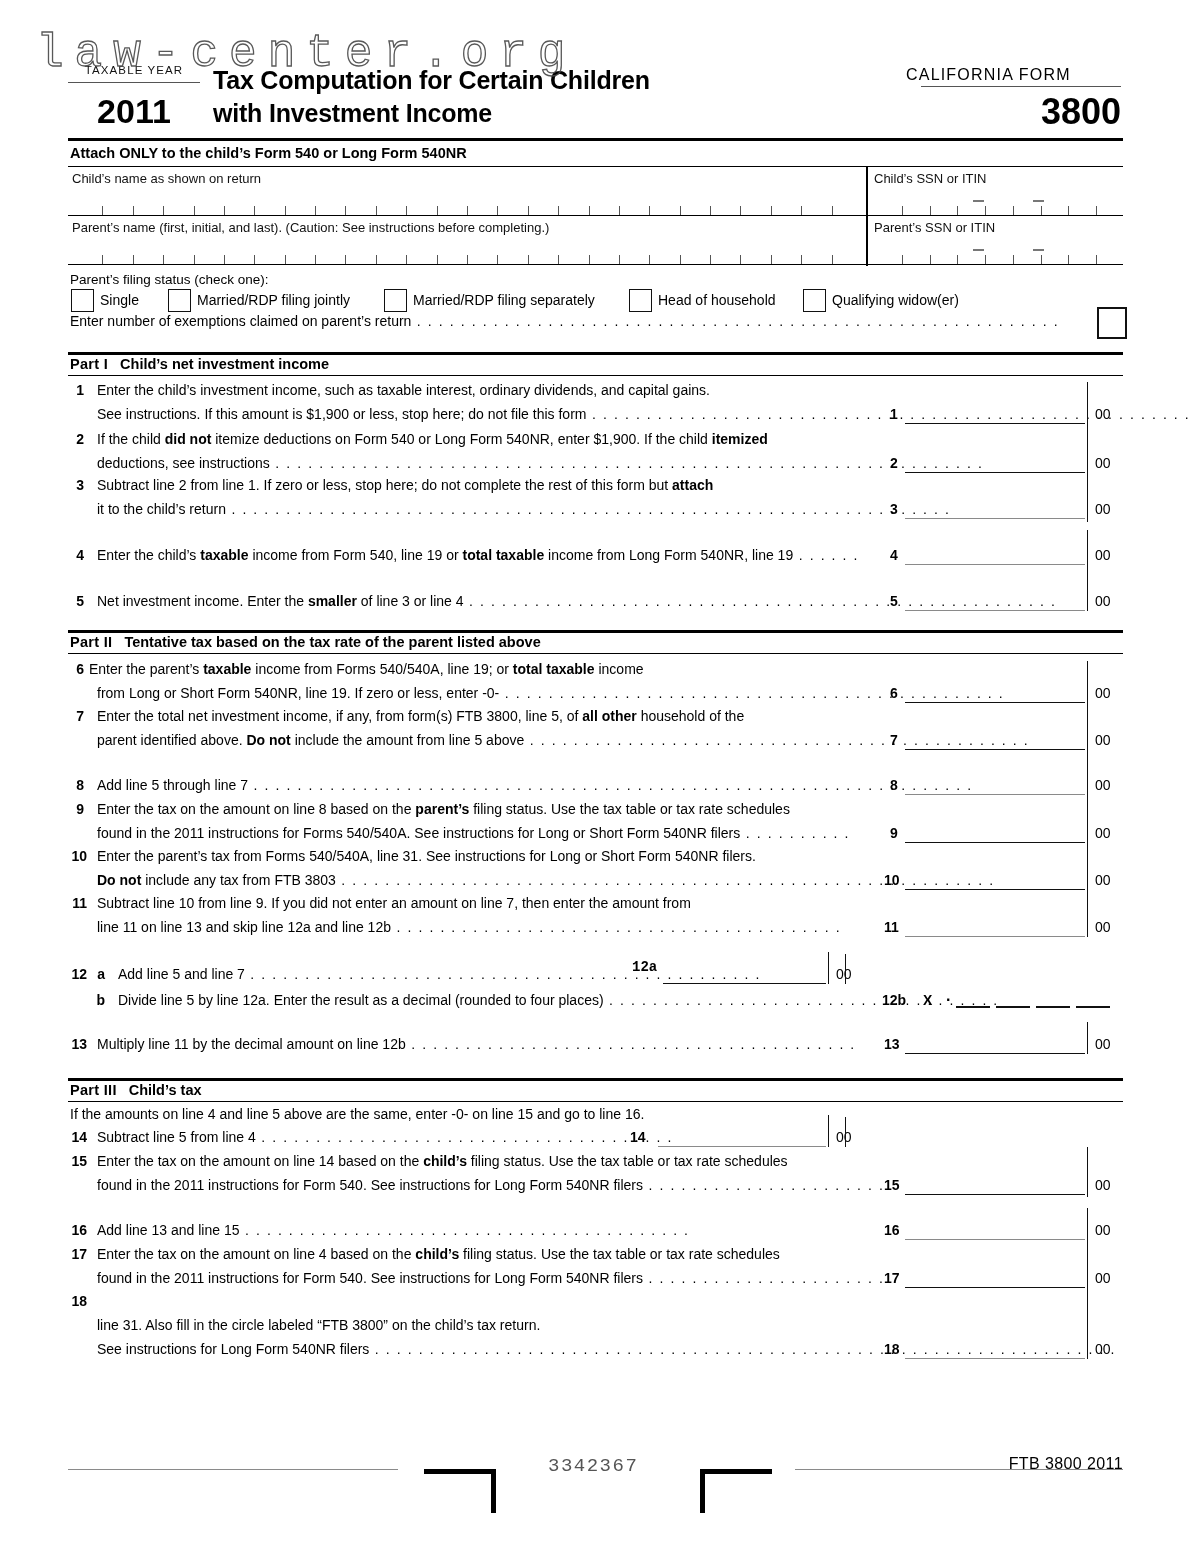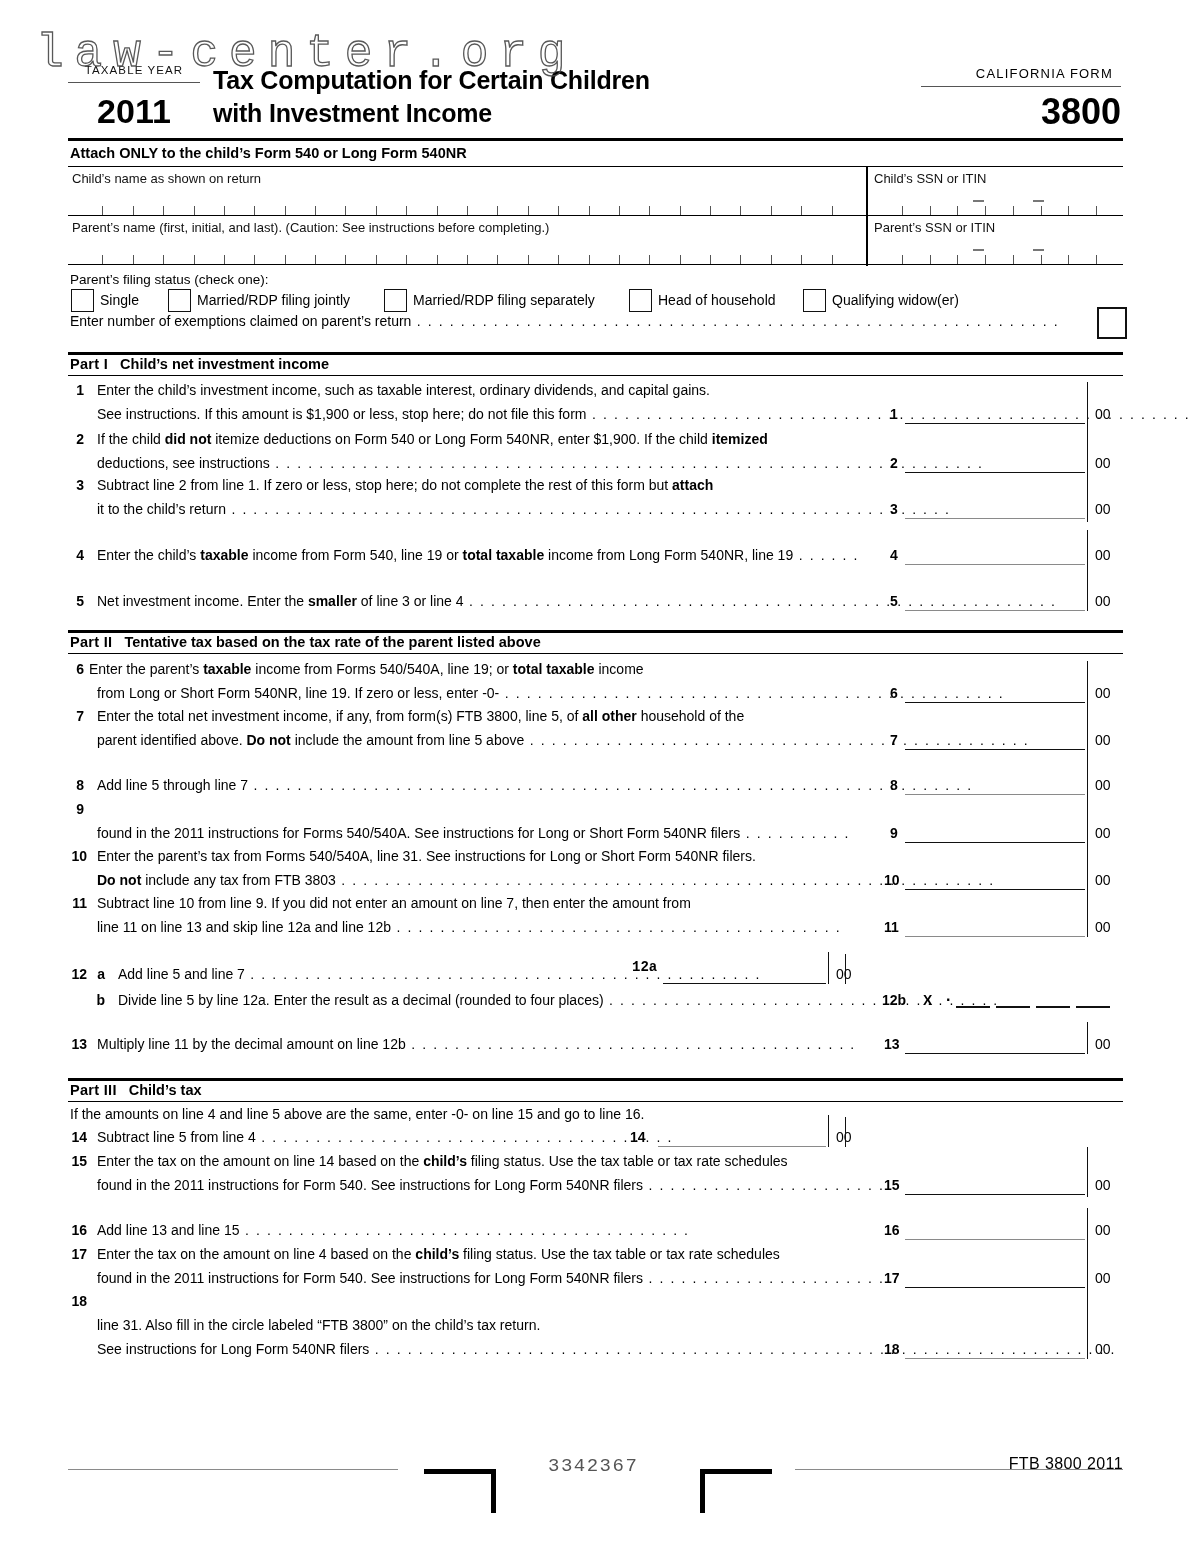--- a/index.html
+++ b/index.html
@@ -35,22 +35,22 @@
   .ty-rule{position:absolute;left:0;top:26px;width:132px;border-bottom:1px solid #555;}
   .year{
     position:absolute;left:0;top:38px;width:132px;text-align:center;
     font-size:34px;font-weight:bold;letter-spacing:0px;line-height:1;
   }
   .title{
     position:absolute;left:145px;top:8px;
     font-size:25px;font-weight:bold;line-height:1.32;letter-spacing:-.2px;
   }
   .ca-form{
-    position:absolute;right:10px;top:10px;width:200px;text-align:right;
-    font-size:13px;letter-spacing:1.2px;
+    position:absolute;right:17px;top:10px;width:200px;text-align:left;
+    font-size:16px;letter-spacing:1.2px;
   }
   .ca-rule{position:absolute;right:2px;top:30px;width:200px;border-bottom:1px solid #555;}
   .formno{
     position:absolute;right:2px;top:38px;width:200px;text-align:right;
     font-size:36px;font-weight:bold;line-height:1;
   }
 
   .thickbar{position:absolute;left:68px;width:1055px;border-top:3px solid #000;}
   .thinbar{position:absolute;left:68px;width:1055px;border-top:1px solid #000;}
   .hairbar{position:absolute;left:68px;width:1055px;border-top:1px solid #777;}
@@ -334,20 +334,21 @@
   <div class="lnum" style="left:70px;top:777px;width:14px;">8</div>
   <div class="ltext" style="left:97px;top:777px;"><span>Add line 5 through line 7</span><span class="dots"> . . . . . . . . . . . . . . . . . . . . . . . . . . . . . . . . . . . . . . . . . . . . . . . . . . . . . . . . . . . . . . . . . .</span></div>
   <div class="refnum" style="left:890px;top:777px;">8</div>
   <div class="amt" style="left:905px;top:771px;width:218px;">
     <div class="rule light" style="width:180px;"></div>
     <div class="cdiv" style="left:182px;"></div>
     <div class="cents" style="left:190px;">00</div>
   </div>
 
   <div class="lnum" style="left:70px;top:801px;width:14px;">9</div>
+  <div class="ltext" style="left:97px;top:801px;"><span>Enter the tax on the amount on line 8 based on the </span><b>parent’s</b><span> filing status. Use the tax table or tax rate schedules</span></div>
   <div class="ltext" style="left:97px;top:825px;"><span>found in the 2011 instructions for Forms 540/540A. See instructions for Long or Short Form 540NR filers</span><span class="dots"> . . . . . . . . . .</span></div>
   <div class="refnum" style="left:890px;top:825px;">9</div>
   <div class="amt" style="left:905px;top:819px;width:218px;">
     <div class="rule" style="width:180px;"></div>
     <div class="cdiv" style="left:182px;"></div>
     <div class="cents" style="left:190px;">00</div>
   </div>
 
   <div class="lnum" style="left:67px;top:848px;width:20px;">10</div>
   <div class="ltext" style="left:97px;top:848px;">Enter the parent’s tax from Forms 540/540A, line 31. See instructions for Long or Short Form 540NR filers.</div>

